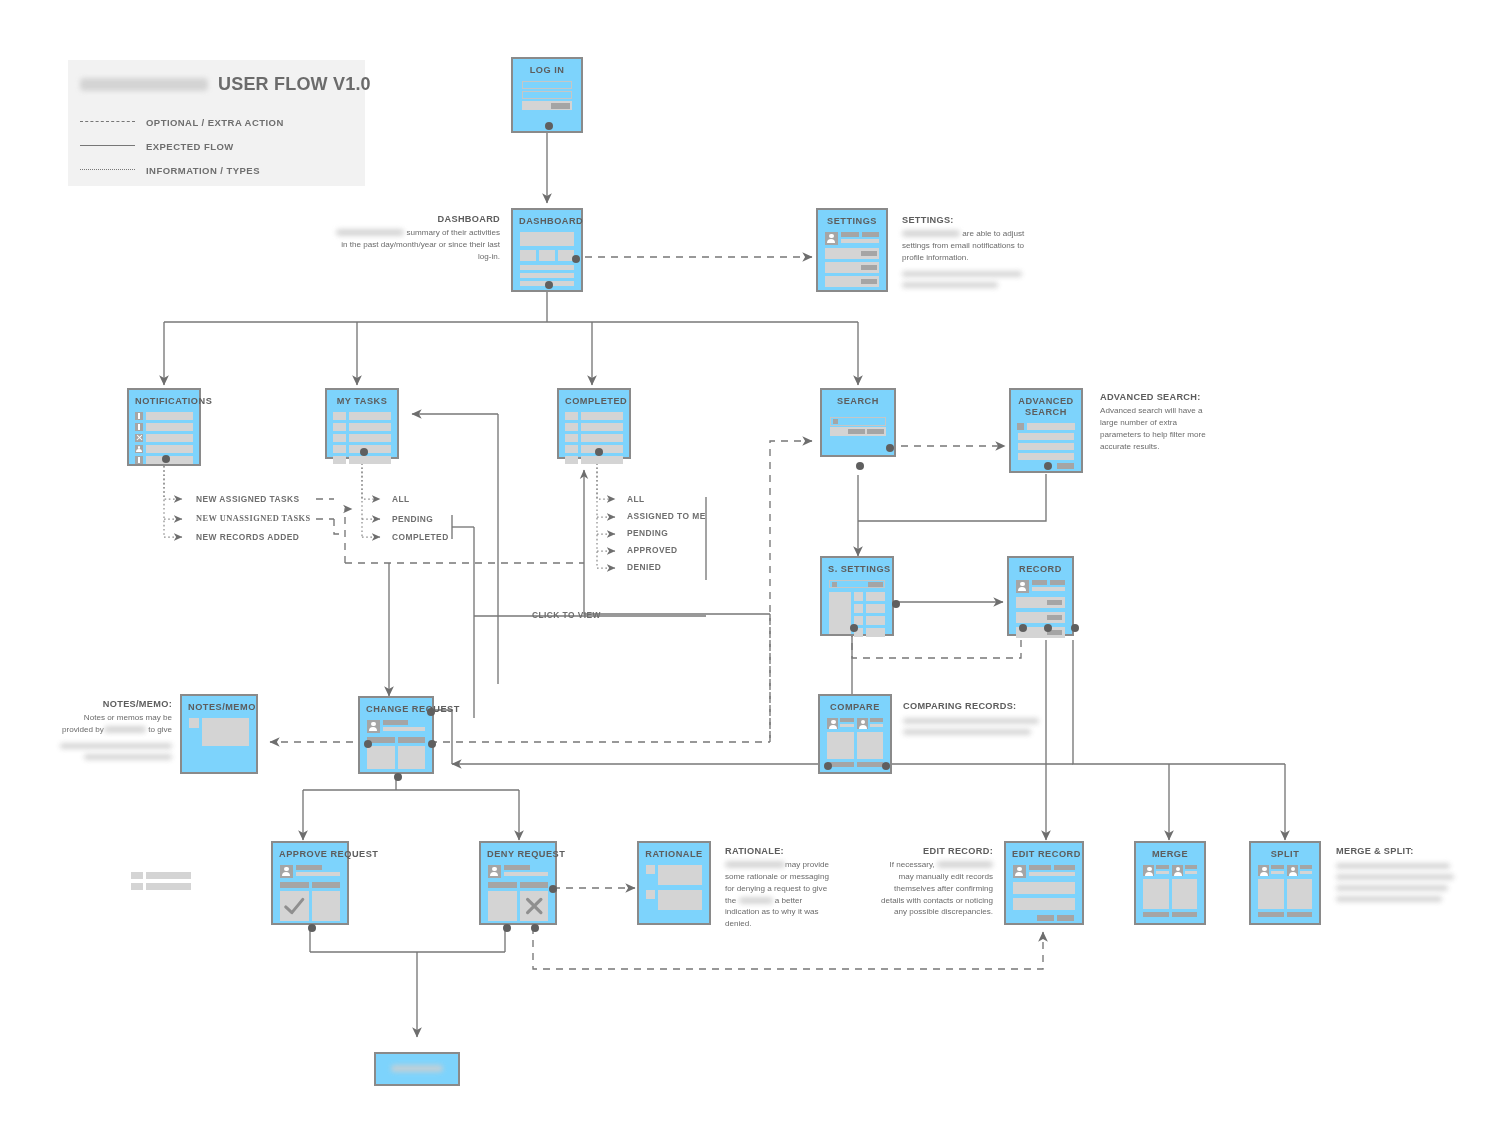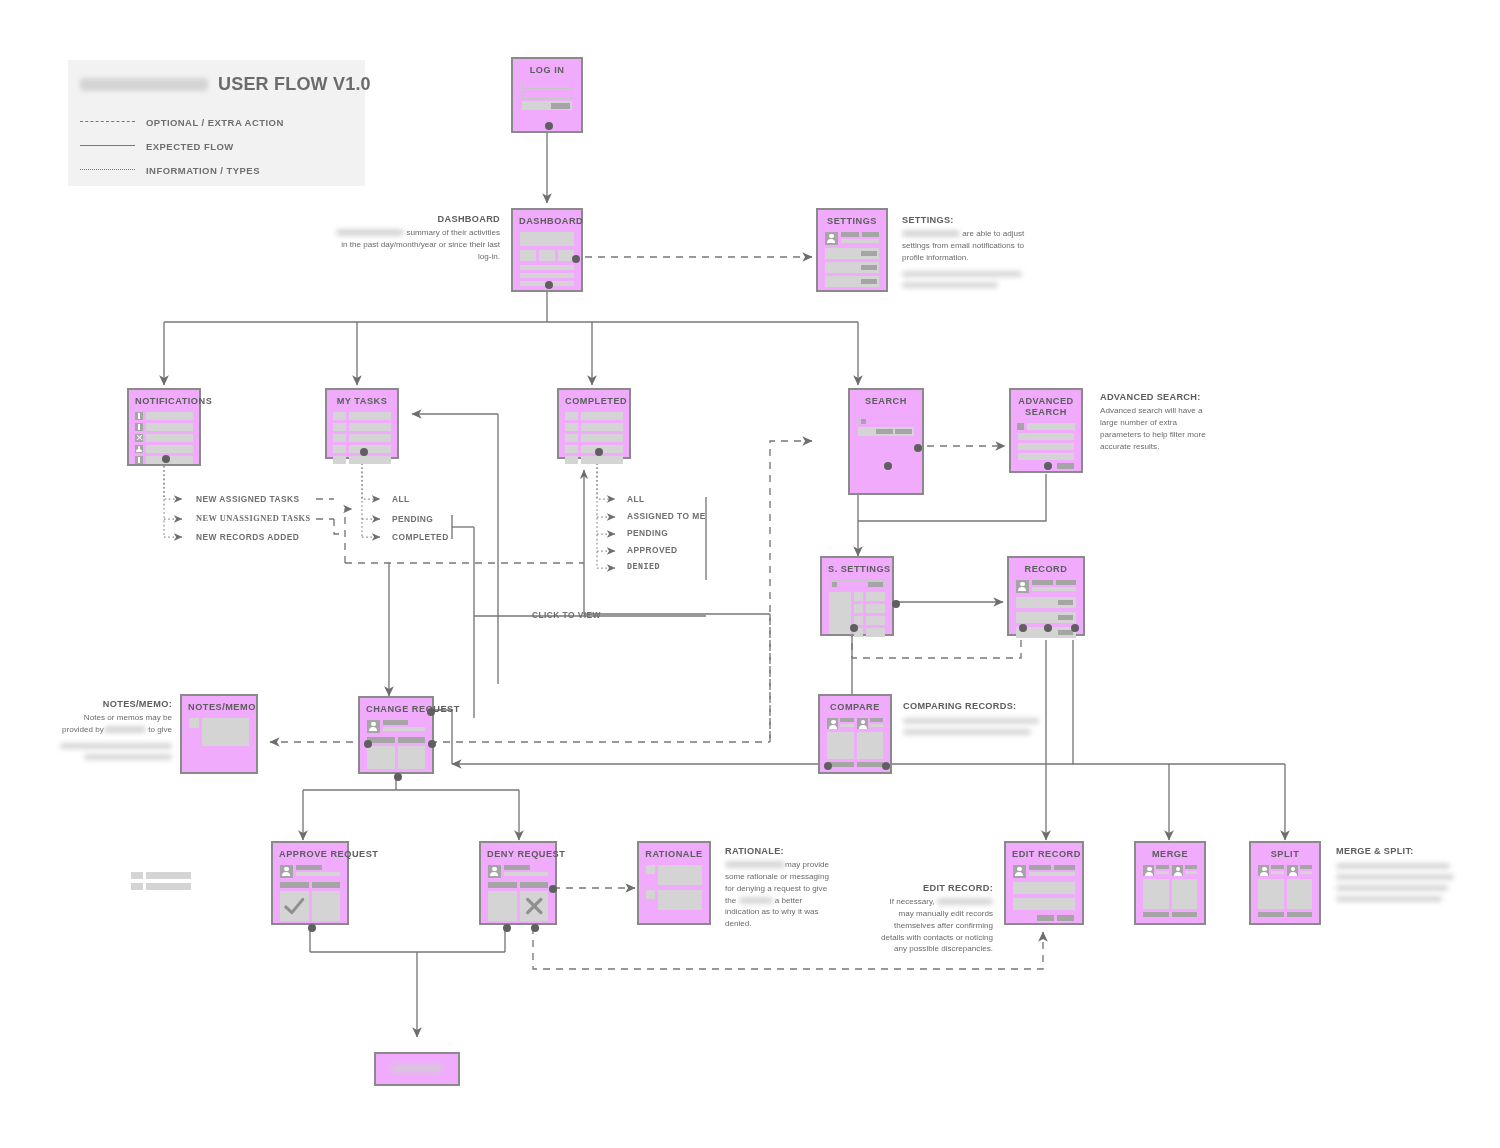--- a/index.html
+++ b/index.html
@@ -29,21 +29,21 @@
   }
   .legend-logo { width:128px; height:13px; }
   .legend-title { font-size:18px; font-weight:bold; color:#6b6b6b; letter-spacing:.2px; white-space:nowrap; }
   .legend-row { position:absolute; left:12px; display:flex; align-items:center; }
   .legend-row .swatch { width:55px; height:12px; position:relative; }
   .legend-row .swatch i { position:absolute; left:0; top:5px; width:55px; height:0; border-top-width:1.4px; border-top-color:#777; }
   .legend-row .lbl { font-size:9.5px; font-weight:bold; letter-spacing:.45px; color:#6e6e6e; margin-left:11px; white-space:nowrap; }
 
   
   .card {
-    position:absolute; background:#f0abfc;
+    position:absolute; background:#7dd3fc;
     border:2.5px solid #8a8a8a;
     padding:6px 6px 7px 6px;
   }
   .card .ttl {
     text-align:center; font-size:9.2px; font-weight:bold;
     letter-spacing:.5px; color:#5d5d5d; line-height:1.18; margin-bottom:5px;
     white-space:nowrap;
   }
   .card .ttl.wrap { white-space:normal; }
   .bar { background:#d4d4d4; }
@@ -379,25 +379,25 @@
         <div class="bar" style="width:13px;height:8px;"></div>
         <div class="bar" style="flex:1;height:8px;"></div>
       </div>
     <div class="dot" style="left:36px; top:58px;"></div>
   </div>
 
   <div class="flab" style="left:627px; top:494px;">ALL</div>
   <div class="flab" style="left:627px; top:511px;">ASSIGNED TO ME</div>
   <div class="flab" style="left:627px; top:528px;">PENDING</div>
   <div class="flab" style="left:627px; top:545px;">APPROVED</div>
-  <div class="flab" style="left:627px; top:562px;font-family:Liberation Mono, monospace;">DENIED</div>
+  <div class="flab" style="left:627px; top:562px;">DENIED</div>
 
   <div class="flab" style="left:532px; top:610px;">CLICK TO VIEW</div>
 
-  <div class="card" style="left:848px; top:388px; width:76px; height:107px;">
+  <div class="card" style="left:820px; top:388px; width:76px; height:69px;">
     <div class="ttl">SEARCH</div>
     <div style="margin:10px 2px 0 2px;">
       <div style="border:1px solid #c6c6c6; height:9px; position:relative;">
         <span class="bar-dark" style="position:absolute;left:1.5px;top:1.5px;width:5px;height:5px;"></span>
       </div>
       <div class="bar" style="height:9px; position:relative; margin-top:1px;">
         <span class="bar-dark" style="position:absolute;right:21px;top:2px;width:17px;height:5px;"></span>
         <span class="bar-dark" style="position:absolute;right:2px;top:2px;width:17px;height:5px;"></span>
       </div>
     </div>
@@ -449,21 +449,21 @@
         <div class="row" style="margin-bottom:0;">
             <div class="bar" style="width:9px;height:9px;"></div>
             <div class="bar" style="flex:1;height:9px;"></div>
           </div>
       </div>
     </div>
     <div class="dot" style="left:70px; top:42px;"></div>
     <div class="dot" style="left:28px; top:66px;"></div>
   </div>
 
-  <div class="card" style="left:1007px; top:556px; width:78px; height:80px;">
+  <div class="card" style="left:1007px; top:556px; width:67px; height:80px;">
     <div class="ttl">RECORD</div>
     <div class="row" style="margin:0 1px 4px 1px;">
       <div class="avatar"></div>
       <div style="flex:1;">
         <div class="row" style="margin-bottom:2px;">
           <div class="bar-dark" style="flex:1;height:5px;"></div>
           <div class="bar-dark" style="flex:1;height:5px;"></div>
         </div>
         <div class="bar" style="height:4px;"></div>
       </div>
@@ -636,21 +636,21 @@
       </div>
     </div>
     <div class="bar" style="height:12px;margin:0 1px 4px 1px;"></div>
     <div class="bar" style="height:12px;margin:0 1px 5px 1px;"></div>
     <div style="position:relative;height:7px;margin:0 1px;">
       <span class="bar-dark" style="position:absolute;right:21px;top:0;width:17px;height:6px;"></span>
       <span class="bar-dark" style="position:absolute;right:1px;top:0;width:17px;height:6px;"></span>
     </div>
   </div>
 
-  <div class="anno r" style="left:875px; top:882px; width:118px;">
+  <div class="anno r" style="left:875px; top:845px; width:118px;">
     <span class="hd">EDIT RECORD:</span>
     <p><span>If necessary,</span> <span class="redact" style="width:56px;height:7px;vertical-align:-1px;"></span><span>may manually edit records themselves after confirming details with contacts or noticing any possible discrepancies.</span></p>
   </div>
 
   <div class="card" style="left:1134px; top:841px; width:72px; height:84px;">
     <div class="ttl">MERGE</div>
     <div style="display:flex;gap:3px;margin:0 1px 3px 1px;">
       <div style="flex:1;display:flex;gap:2px;">
         <div class="avatar" style="width:11px;height:11px;"></div>
         <div style="flex:1;">

